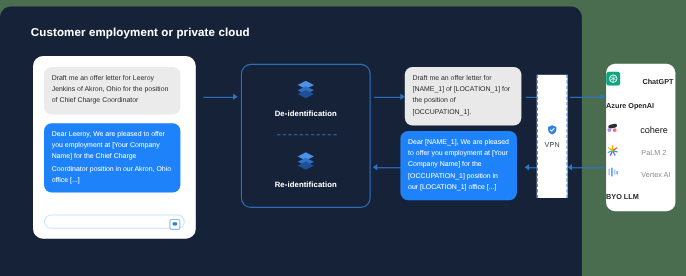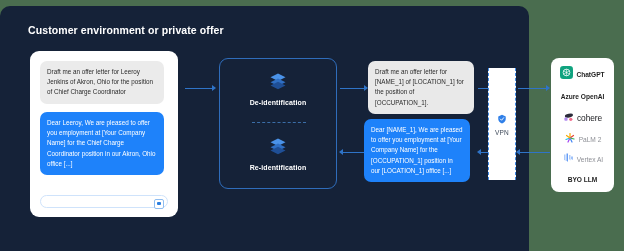--- a/index.html
+++ b/index.html
@@ -170,22 +170,22 @@
     background: #ffffff;
     border-radius: 8px;
     box-sizing: border-box;
   }
   .llm-row {
     position: absolute;
     left: 0; width: 100%;
     height: 22px;
     display: flex;
     align-items: center;
-    justify-content: center;
-    gap: 3px;
+    justify-content: flex-start;
+    gap: 20px;
   }
   .llm-name {
     font-size: 6.6px;
     color: #1a1a1a;
     font-weight: bold;
     white-space: nowrap;
   }
   .llm-name.plain { font-weight: bold; color: #1f1f1f; }
   .llm-name.muted { font-weight: normal; color: #8d8f95; }
   .llm-name.cohere { font-weight: normal; color: #17181c; font-size: 8.4px; letter-spacing: -.1px; }
@@ -204,21 +204,21 @@
   }
   .arrow-head.right { border-left: 4px solid #2f74c8; }
   .arrow-head.left  { border-right: 4px solid #2f74c8; }
 </style>
 </head>
 <body>
 
 <div id="stage">
 
   <div class="env-panel">
-    <div class="env-title">Customer environment or private offer</div>
+    <div class="env-title">Customer employment or private cloud</div>
   </div>
 
   <div class="chat-card">
     <div class="bubble user">Draft me an offer letter for Leeroy Jenkins of Akron, Ohio for the position of Chief Charge Coordinator</div>
     <div class="bubble assistant">Dear Leeroy, We are pleased to offer you employment at [Your Company Name] for the Chief Charge Coordinator position in our Akron, Ohio office [...]</div>
     <div class="chat-input">
       <div class="send-btn"></div>
     </div>
   </div>
 

